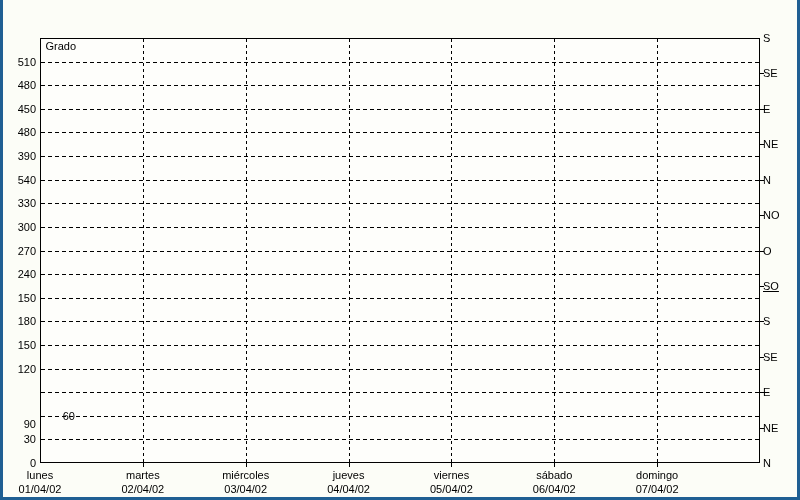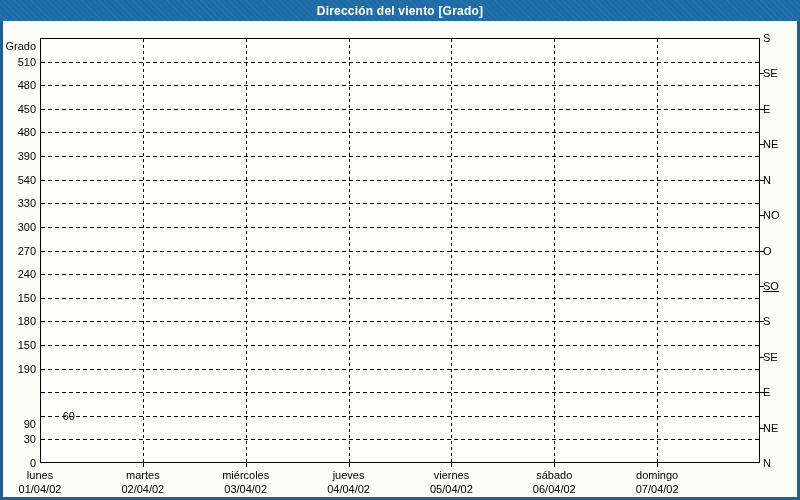--- a/index.html
+++ b/index.html
@@ -39,23 +39,20 @@
     position:absolute;left:763px;font-size:11px;color:#000;height:12px;line-height:12px;white-space:nowrap;
   }
   .rtick{position:absolute;left:760px;width:4px;height:1px;background:#000;}
   .btick{position:absolute;width:1px;height:4px;background:#000;top:463px;}
   .dlab{position:absolute;width:110px;text-align:center;font-size:11px;color:#000;height:13px;line-height:13px;white-space:nowrap;}
 </style>
 </head>
 <body>
 
 <div id="app">
-  <div id="titlebar">
-    <span id="title-text">Dirección del viento [Grado]</span>
-  </div>
 
   <div id="border-left" class="frame-border"></div>
   <div id="border-right" class="frame-border"></div>
   <div id="border-bottom" class="frame-border"></div>
 
   <div id="plot">
       <div class="grid-h" style="top: 400.389px;"></div>
       <div class="grid-h" style="top: 376.778px;"></div>
       <div class="grid-h" style="top: 353.167px;"></div>
       <div class="grid-h" style="top: 329.556px;"></div>
@@ -78,35 +75,35 @@
       <div class="grid-v" style="left: 410px;"></div>
       <div class="grid-v" style="left: 513px;"></div>
       <div class="grid-v" style="left: 616px;"></div>
     </div>
 
   <div id="labels">
       <div class="ylab" style="top: 457px;">0</div>
       <div class="ylab" style="top: 433.389px;">30</div>
       <div class="ylab" style="top: 409.778px; margin-left: 39px;">60</div>
       <div class="ylab" style="top: 386.167px; margin-top: 32px;">90</div>
-      <div class="ylab" style="top: 362.556px;">190</div>
+      <div class="ylab" style="top: 362.556px;">120</div>
       <div class="ylab" style="top: 338.944px;">150</div>
       <div class="ylab" style="top: 315.333px;">180</div>
       <div class="ylab" style="top: 291.722px;">150</div>
       <div class="ylab" style="top: 268.111px;">240</div>
       <div class="ylab" style="top: 244.5px;">270</div>
       <div class="ylab" style="top: 220.889px;">300</div>
       <div class="ylab" style="top: 197.278px;">330</div>
       <div class="ylab" style="top: 173.667px;">540</div>
       <div class="ylab" style="top: 150.056px;">390</div>
       <div class="ylab" style="top: 126.444px;">480</div>
       <div class="ylab" style="top: 102.833px;">450</div>
       <div class="ylab" style="top: 79.2222px;">480</div>
       <div class="ylab" style="top: 55.6111px;">510</div>
-      <div class="ylab" style="top: 40px;">Grado</div>
+      <div class="ylab" style="top: 40px; padding-left: 40px;">Grado</div>
       <div class="clab" style="top: 32px;">S</div>
       <div class="clab" style="top: 67.4167px;">SE</div>
       <div class="rtick" style="top: 73.4167px;"></div>
       <div class="clab" style="top: 102.833px;">E</div>
       <div class="rtick" style="top: 108.833px;"></div>
       <div class="clab" style="top: 138.25px;">NE</div>
       <div class="rtick" style="top: 144.25px;"></div>
       <div class="clab" style="top: 173.667px;">N</div>
       <div class="rtick" style="top: 179.667px;"></div>
       <div class="clab" style="top: 209.083px;">NO</div>

